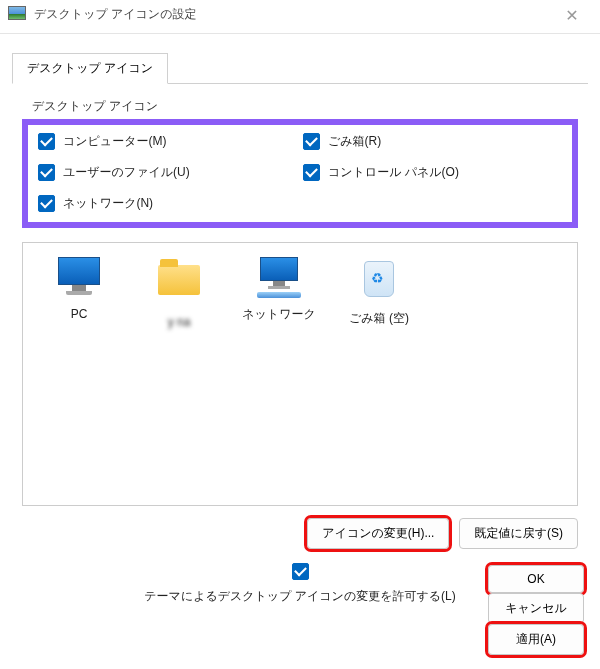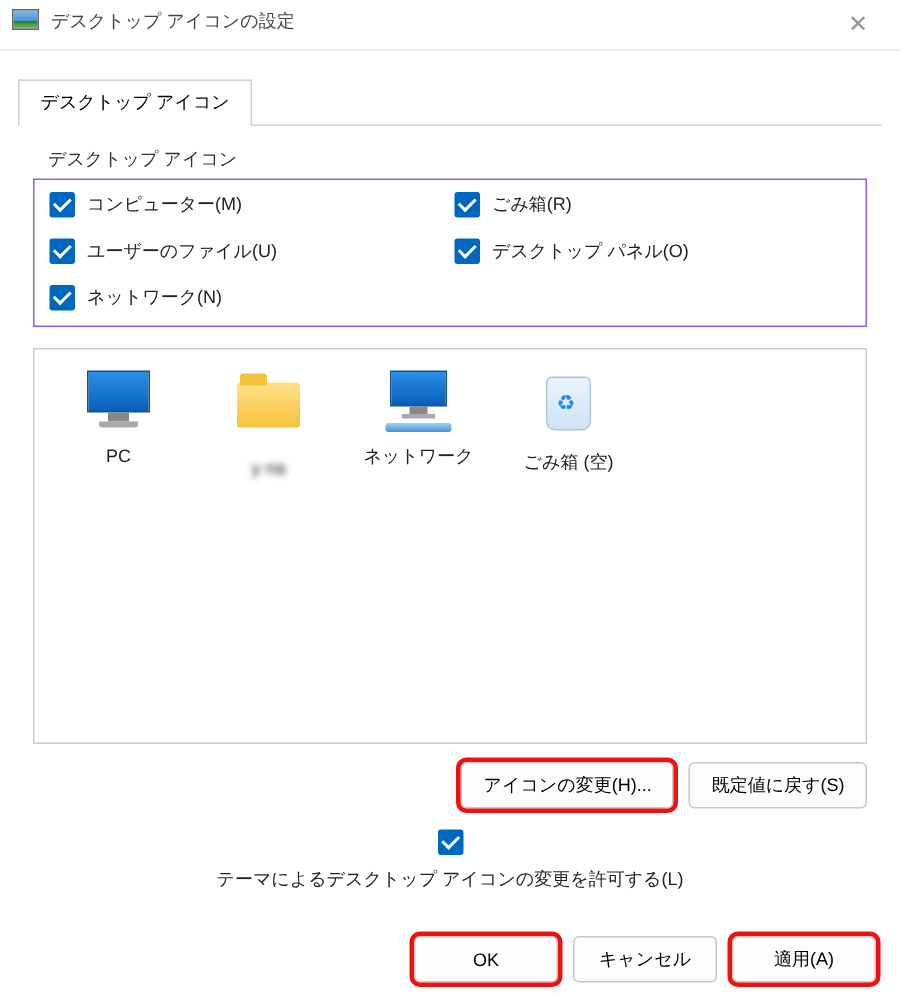--- a/index.html
+++ b/index.html
@@ -46,21 +46,21 @@
   position: relative;
   padding: 0;
 }
 .grp-label {
   color: #333;
   padding: 0 4px;
   margin-left: 6px;
   font-size: 12px;
 }
 .red-box {
-  border: 1px solid #8b5cf6;
+  border: 6px solid #8b5cf6;
   padding: 8px 14px 10px 10px;
   margin-top: 4px;
 }
 .check-grid { display: grid; grid-template-columns: 1fr 1fr; row-gap: 14px; column-gap: 10px; }
 .checkrow { display: flex; align-items: center; gap: 8px; }
 .chk {
   width: 17px; height: 17px;
   background: #0067c0;
   border: 1px solid #0067c0;
   border-radius: 2px;
@@ -115,21 +115,21 @@
   font-size: 12px;
   cursor: pointer;
   min-width: 110px;
   text-align: center;
 }
 .wbtn.red { outline: 3px solid #e11; outline-offset: 0; }
 .themerow { margin-top: 14px; display:flex; align-items:center; gap:8px;flex-direction:column; }
 .footer {
   position: absolute;
   bottom: 14px; right: 16px;
-  display: flex; gap: 10px;
+  display: flex;  flex-direction: column;
 }
 .footer .wbtn { min-width: 96px; padding: 6px 10px; }
 .blurred { filter: blur(2px); color:#888; }
 </style>
 </head>
 <body>
 
 <div class="titlebar">
   <div class="winicon"></div>
   <div class="title">デスクトップ アイコンの設定</div>
@@ -158,21 +158,21 @@
           <span class="chklabel">ごみ箱(R)</span>
         </div>
 
         <div class="checkrow">
           <div class="chk"></div>
           <span class="chklabel">ユーザーのファイル(U)</span>
         </div>
 
         <div class="checkrow">
           <div class="chk"></div>
-          <span class="chklabel">デスクトップ パネル(O)</span>
+          <span class="chklabel">コントロール パネル(O)</span>
         </div>
 
         <div class="checkrow">
           <div class="chk"></div>
           <span class="chklabel">ネットワーク(N)</span>
         </div>
 
       </div>
     </div>
   </div>

